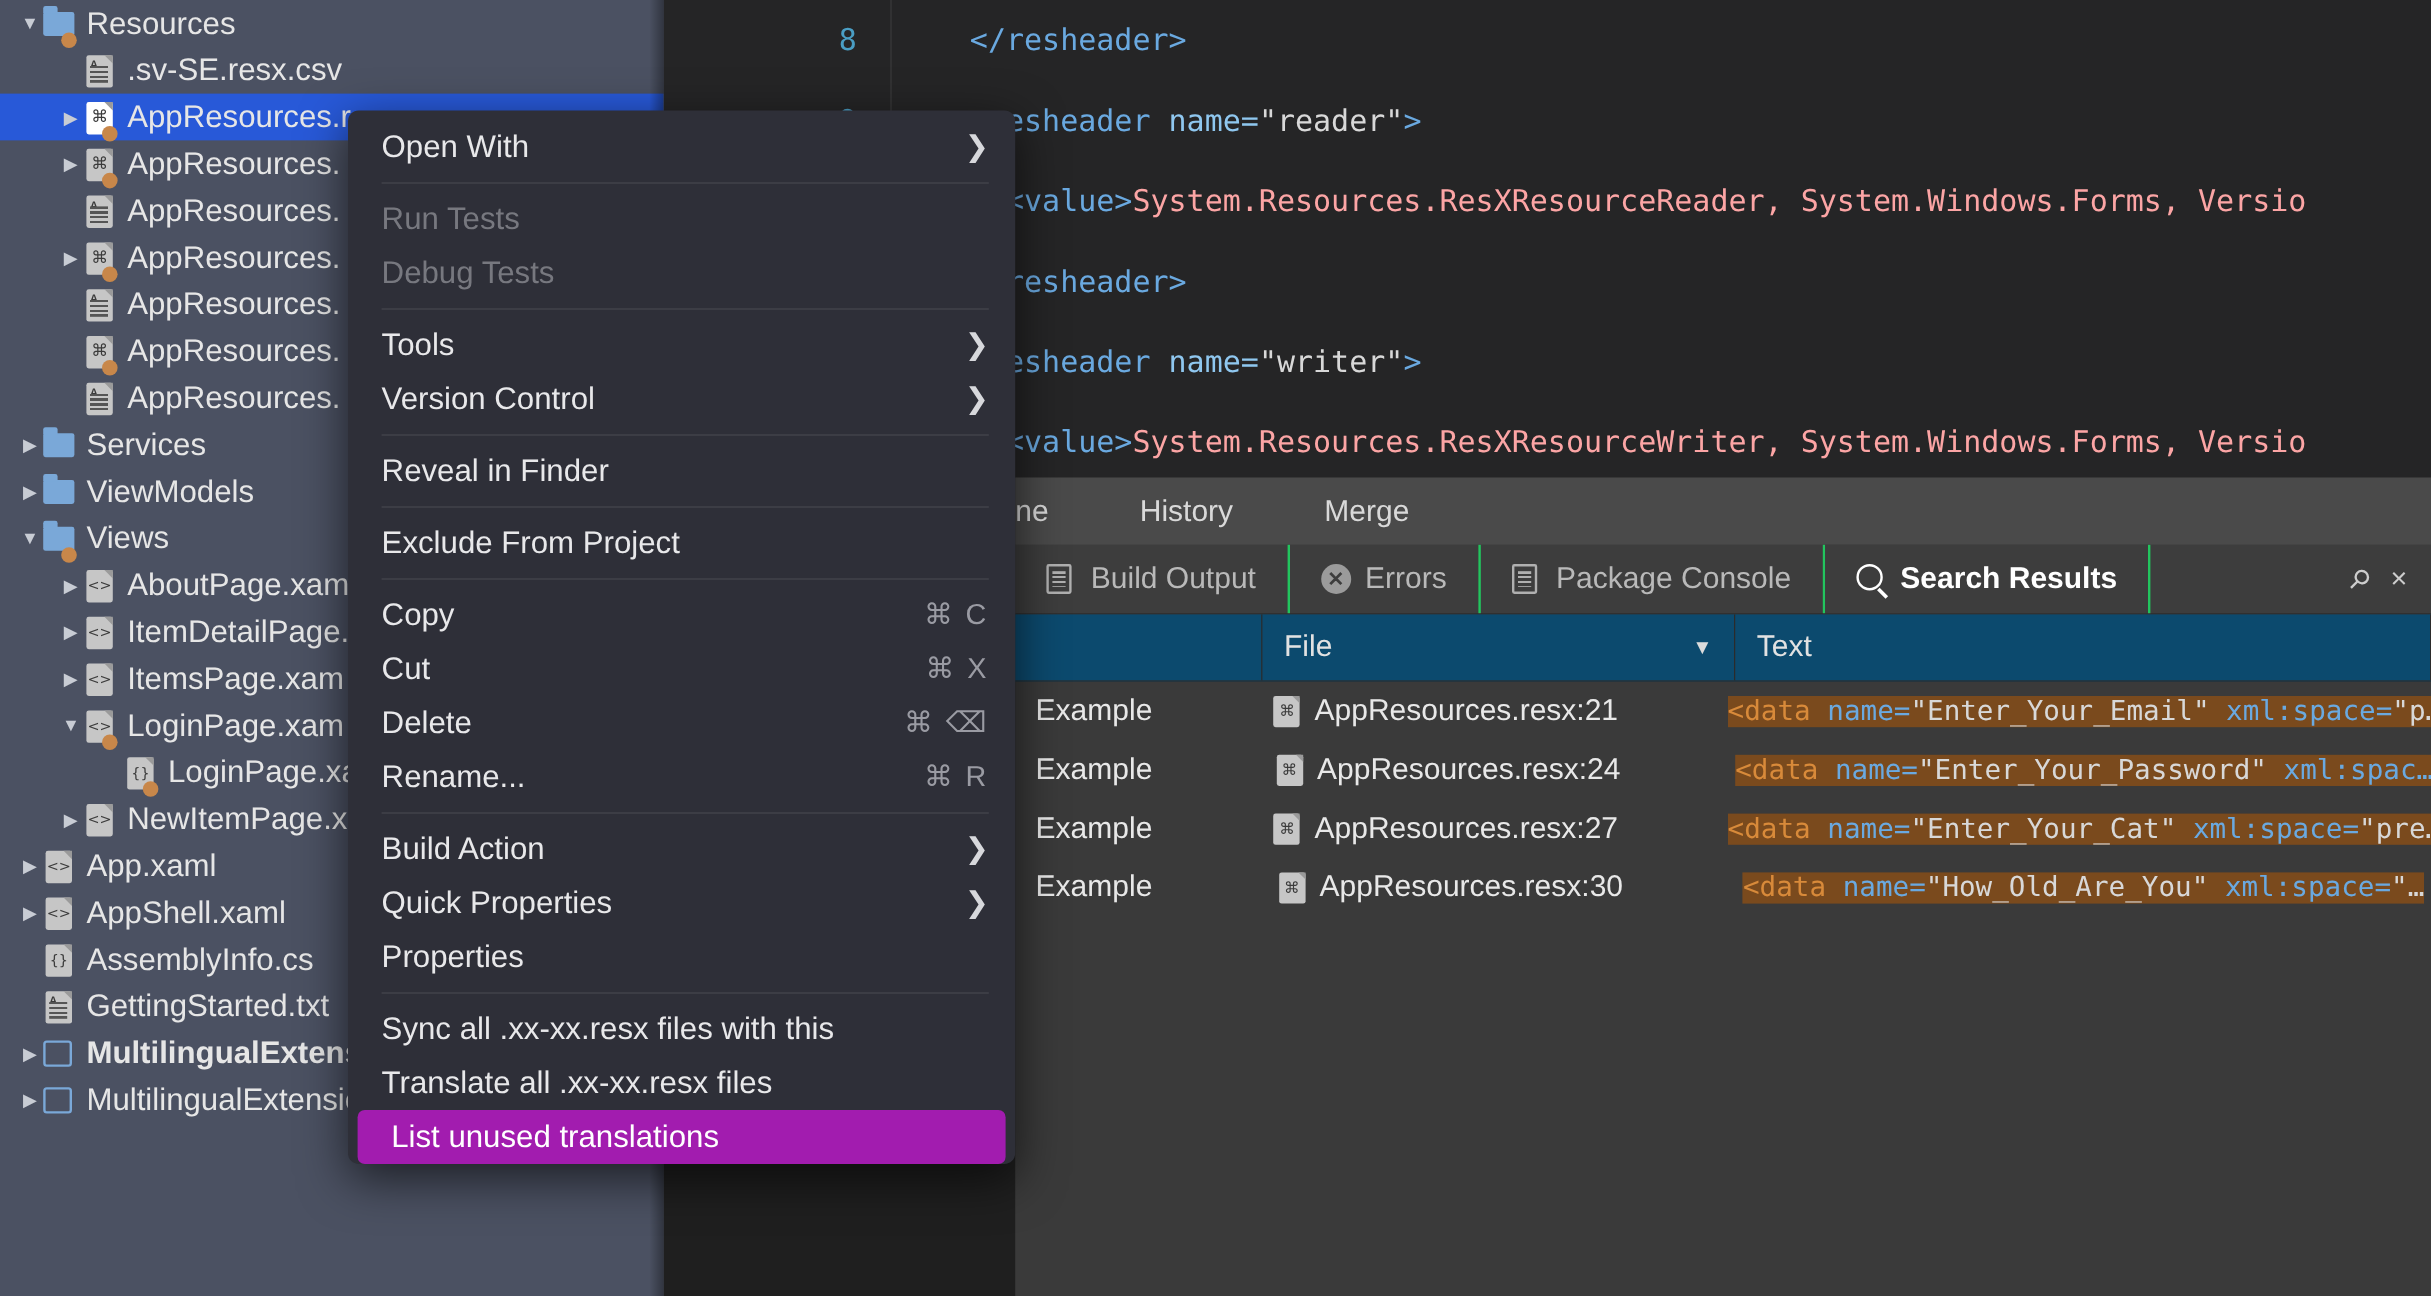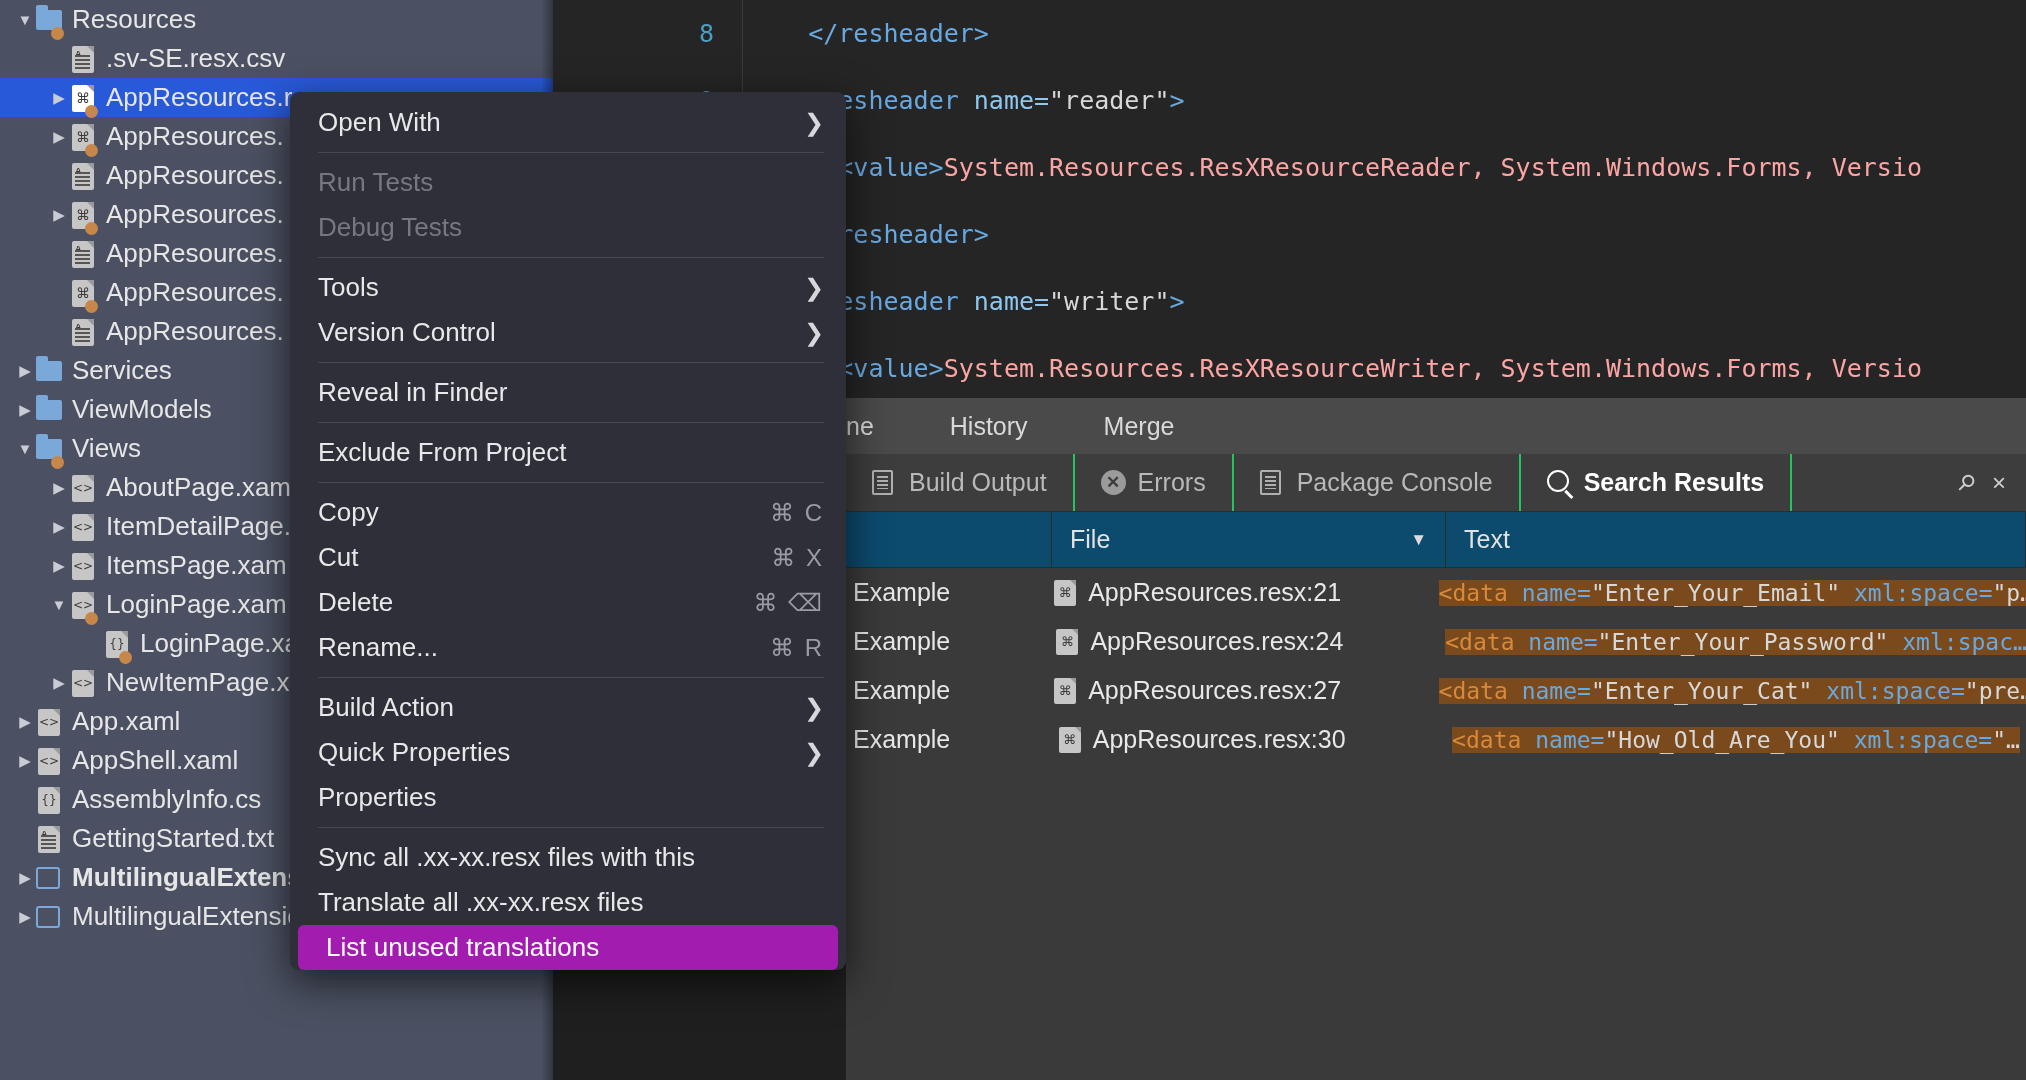--- a/index.html
+++ b/index.html
@@ -178,21 +178,21 @@
     border-right: 1px solid #2b2b2b; position: relative;
   }
   .th .sortarrow { margin-left: auto; font-size: 17px; color: #dcdcdc; }
   .c1 { width: 206px; }
   .c2 { width: 394px; }
   .c3 { flex: 1 1 auto; }
   .trow2 {
     display: flex; height: 49px; align-items: center;
     color: #e8e8e8; font-size: 25px;
   }
-  .td { display: flex; align-items: center; padding: 0 7px; height: 49px; overflow: hidden; white-space: nowrap; }
+  .td { display: flex; align-items: center; padding: 0 17px; height: 49px; overflow: hidden; white-space: nowrap; }
   .resx-ic {
     width: 22px; height: 26px; background: #c6c6c6; border-radius: 2px;
     position: relative; margin-right: 12px; flex: 0 0 auto;
   }
   .resx-ic:after {
     content: ""; position: absolute; right: 0; top: 0;
     border-left: 6px solid transparent; border-top: 6px solid #9a9a9a;
   }
   .resx-ic span {
     position: absolute; inset: 0; display: flex; align-items: center; justify-content: center;

